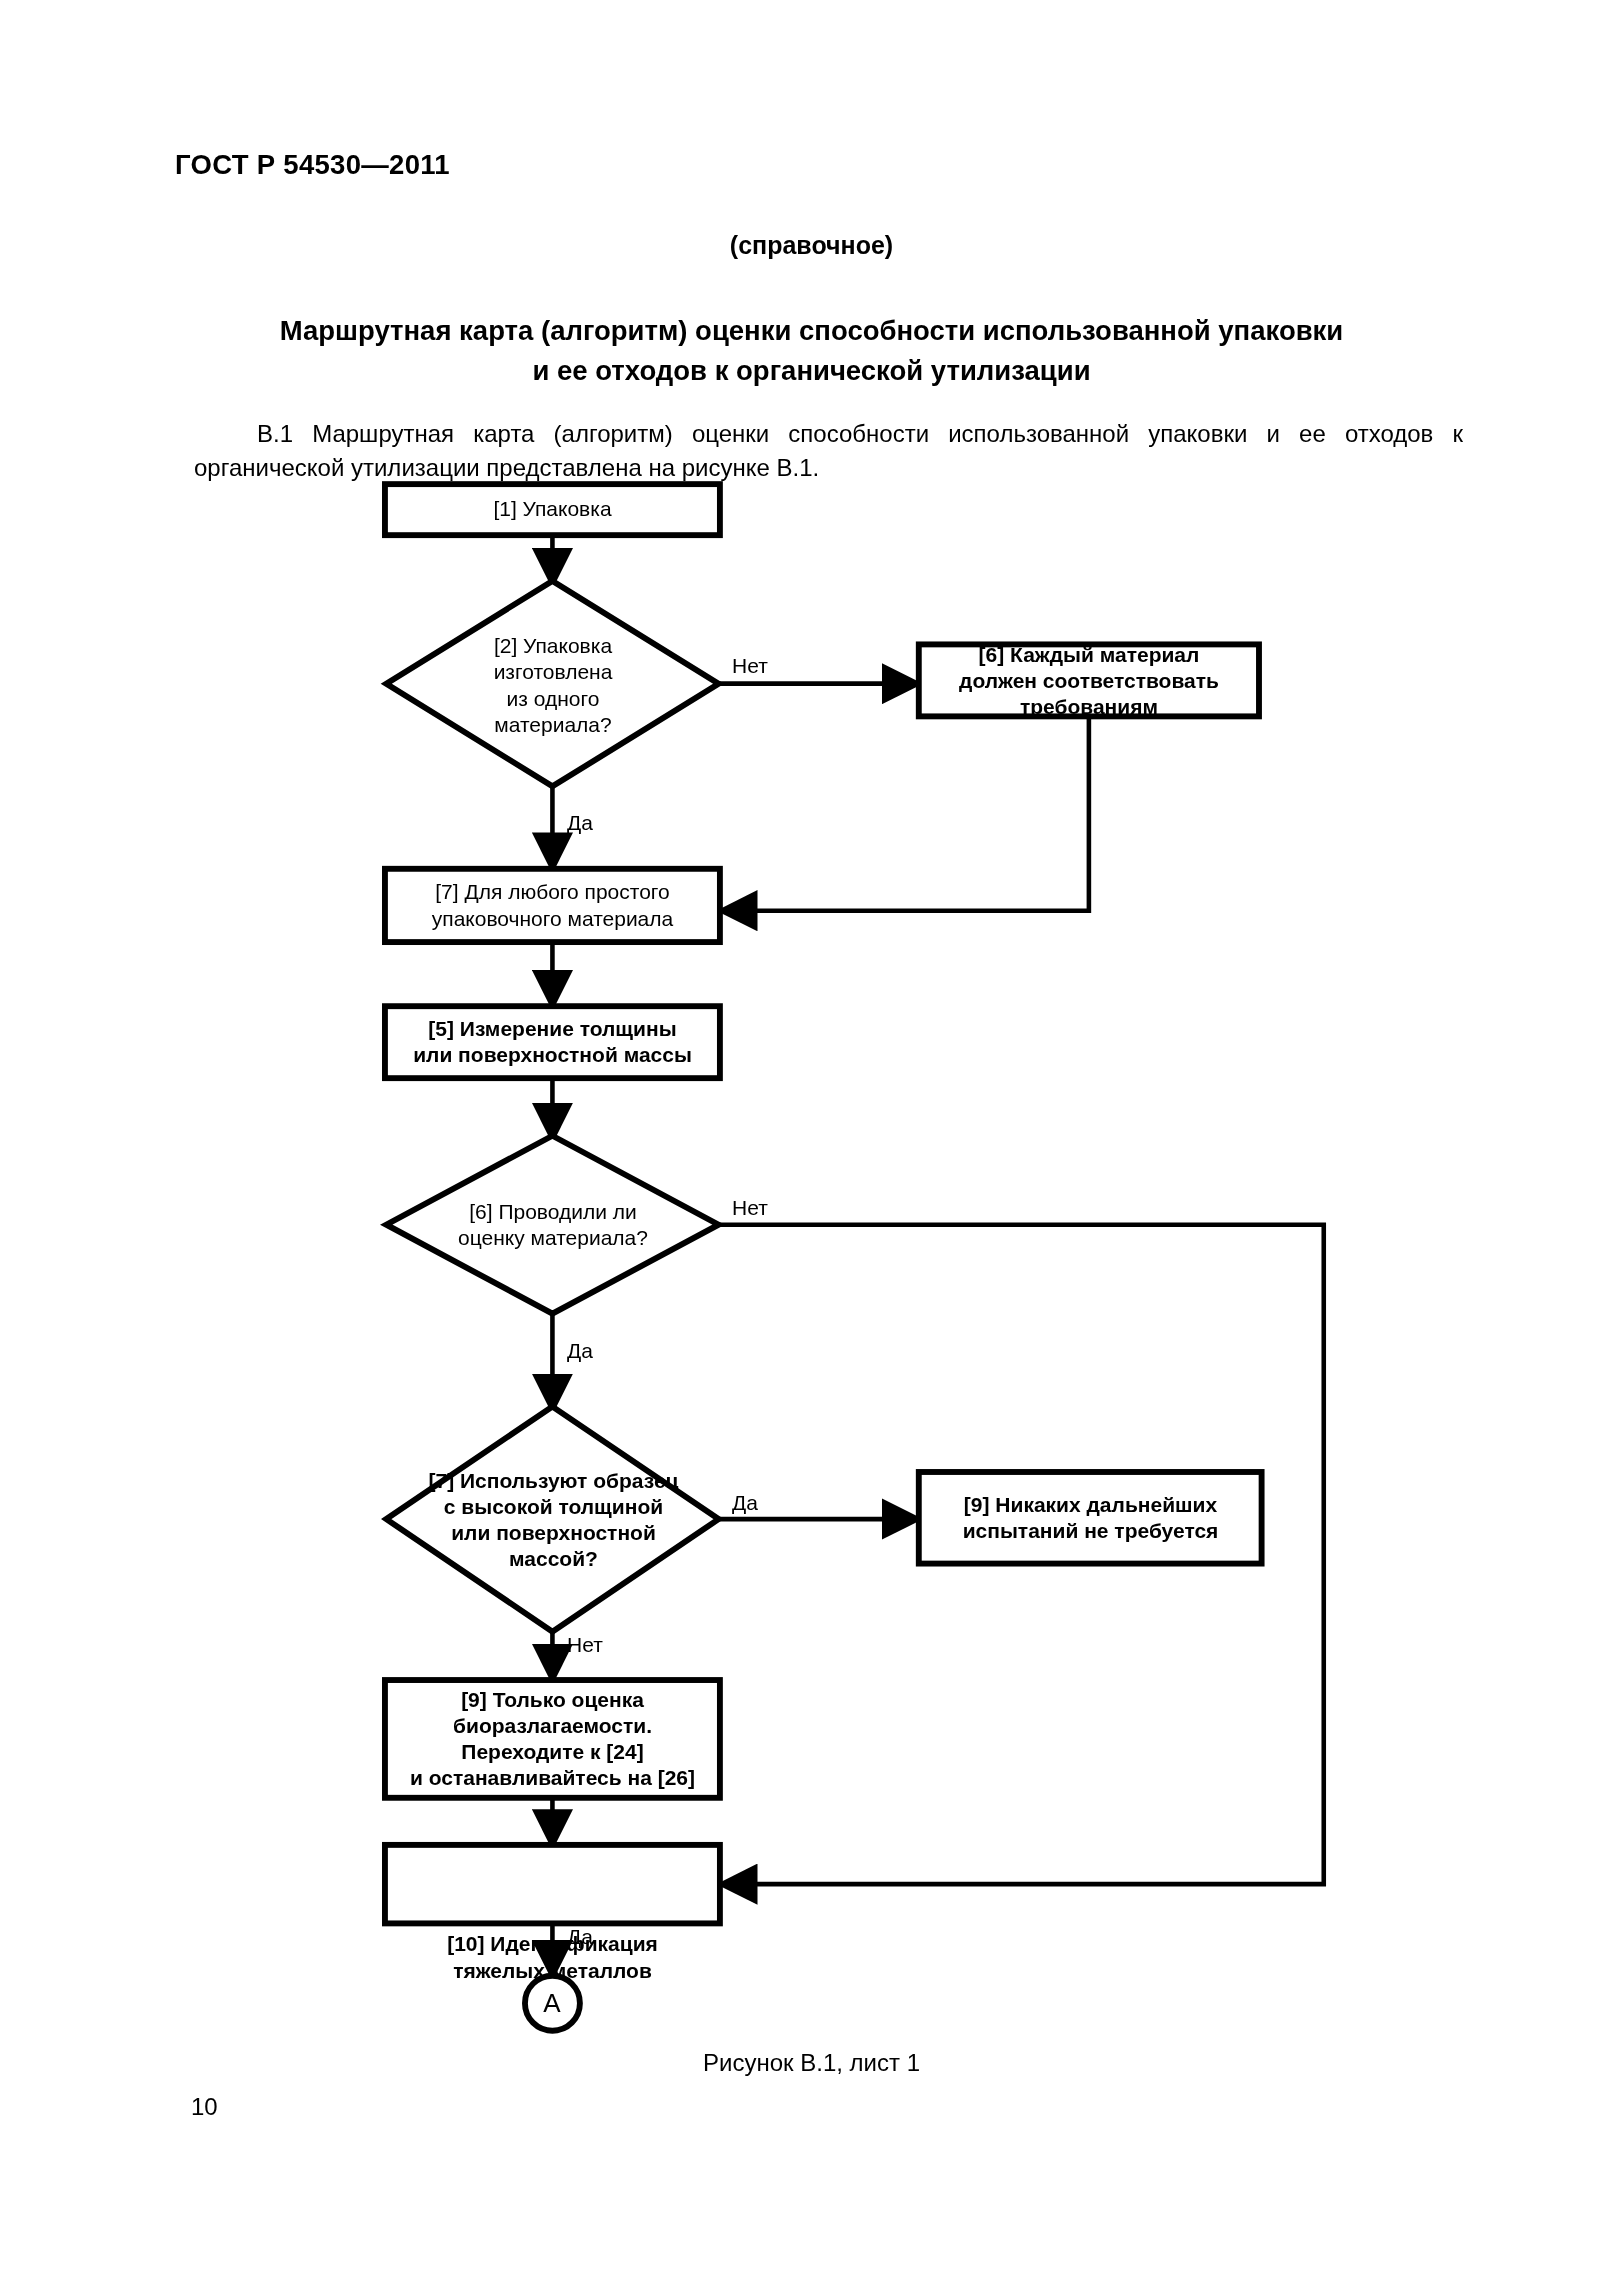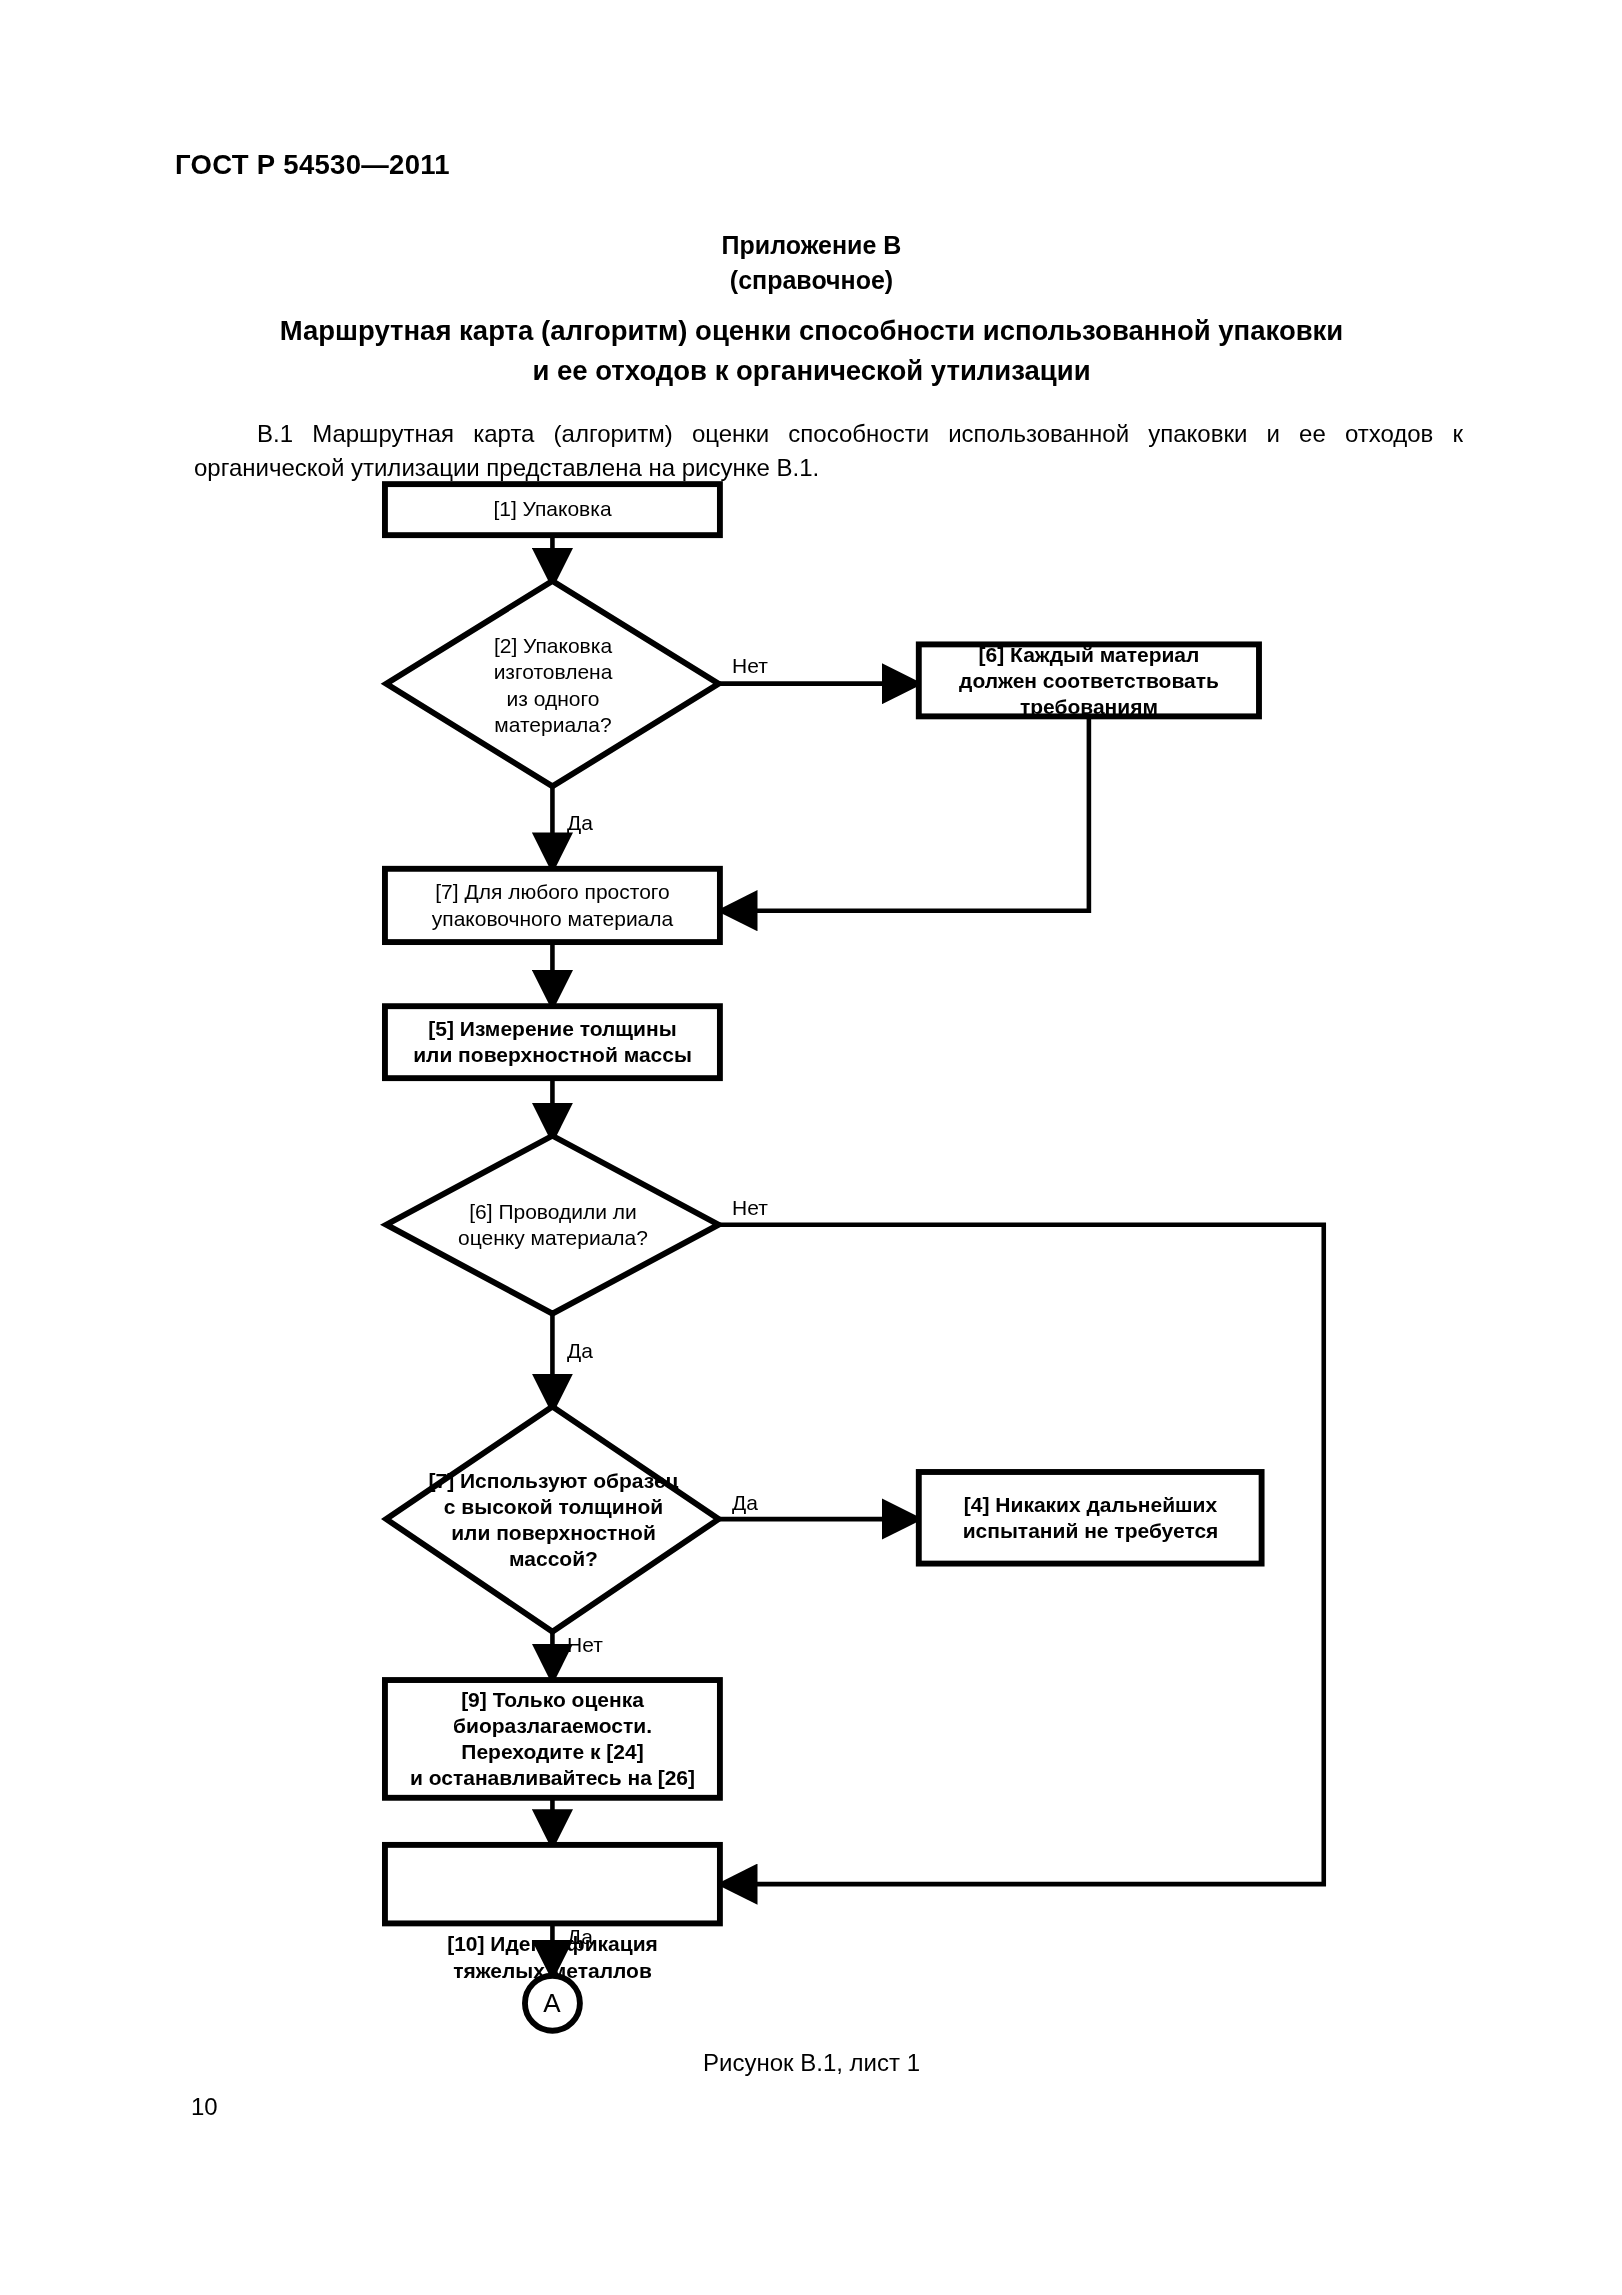--- a/index.html
+++ b/index.html
@@ -120,21 +120,20 @@
   }
 </style>
 </head>
 <body>
 
 <div class="page">
 
   <div class="doc-header">ГОСТ Р 54530—2011</div>
 
   <div class="annex-block">
-    <div>Приложение В</div>
     <div>(справочное)</div>
   </div>
 
   <div class="main-title">
     <div>Маршрутная карта (алгоритм) оценки способности использованной упаковки</div>
     <div>и ее отходов к органической утилизации</div>
   </div>
 
   <div class="body-par">В.1 Маршрутная карта (алгоритм) оценки способности использованной упаковки и ее отходов к органической утилизации представлена на рисунке В.1.</div>
 
@@ -253,21 +252,21 @@
   </div>
 
   <div class="node-text bold" style="left:398px; top:1457px; width:311px; height:126px;">
     <span>[7] Используют образец
 с высокой толщиной
 или поверхностной
 массой?</span>
   </div>
 
   <div class="node-text bold" style="left:919px; top:1472px; width:343px; height:92px;">
-    <span>[4] Никаких дальнейших
+    <span>[9] Никаких дальнейших
 испытаний не требуется</span>
   </div>
 
   <div class="node-text bold" style="left:385px; top:1680px; width:335px; height:118px;">
     <span>[9] Только оценка
 биоразлагаемости.
 Переходите к [24]
 и останавливайтесь на [26]</span>
   </div>
 

